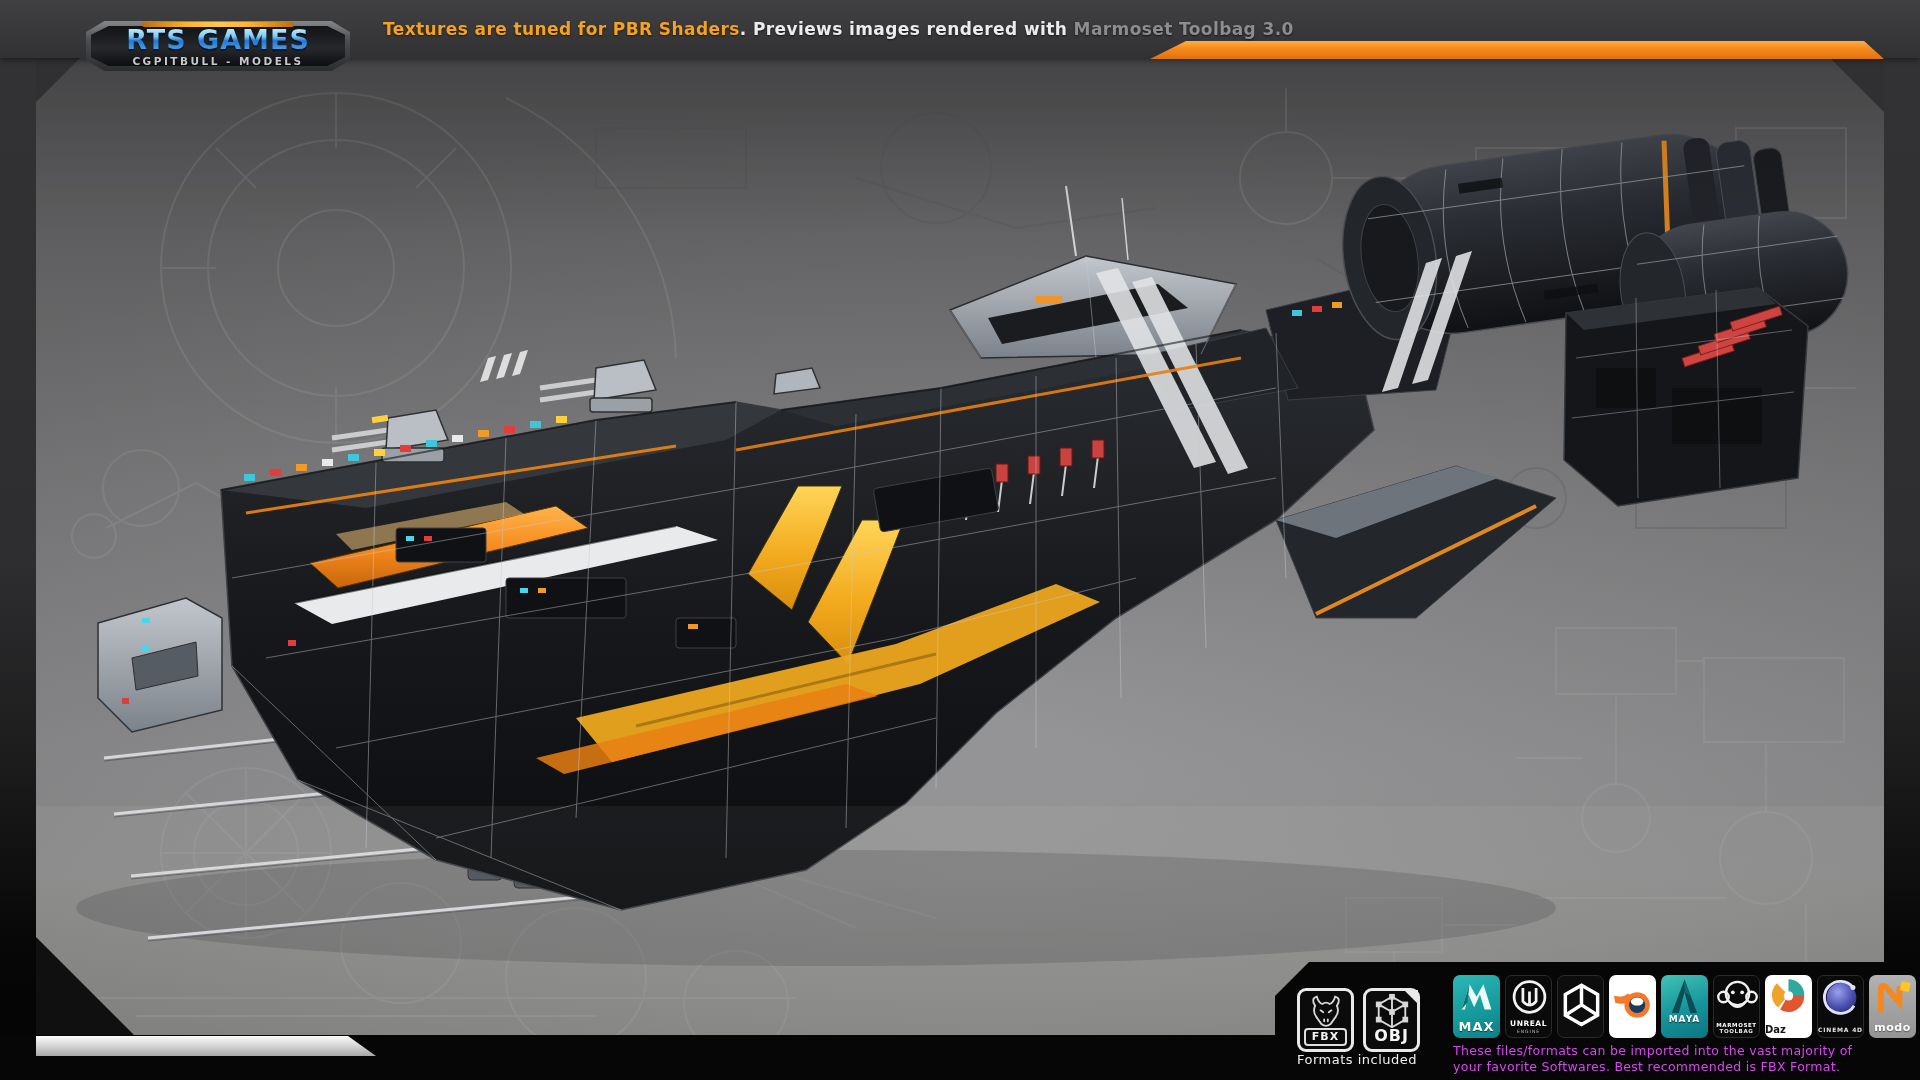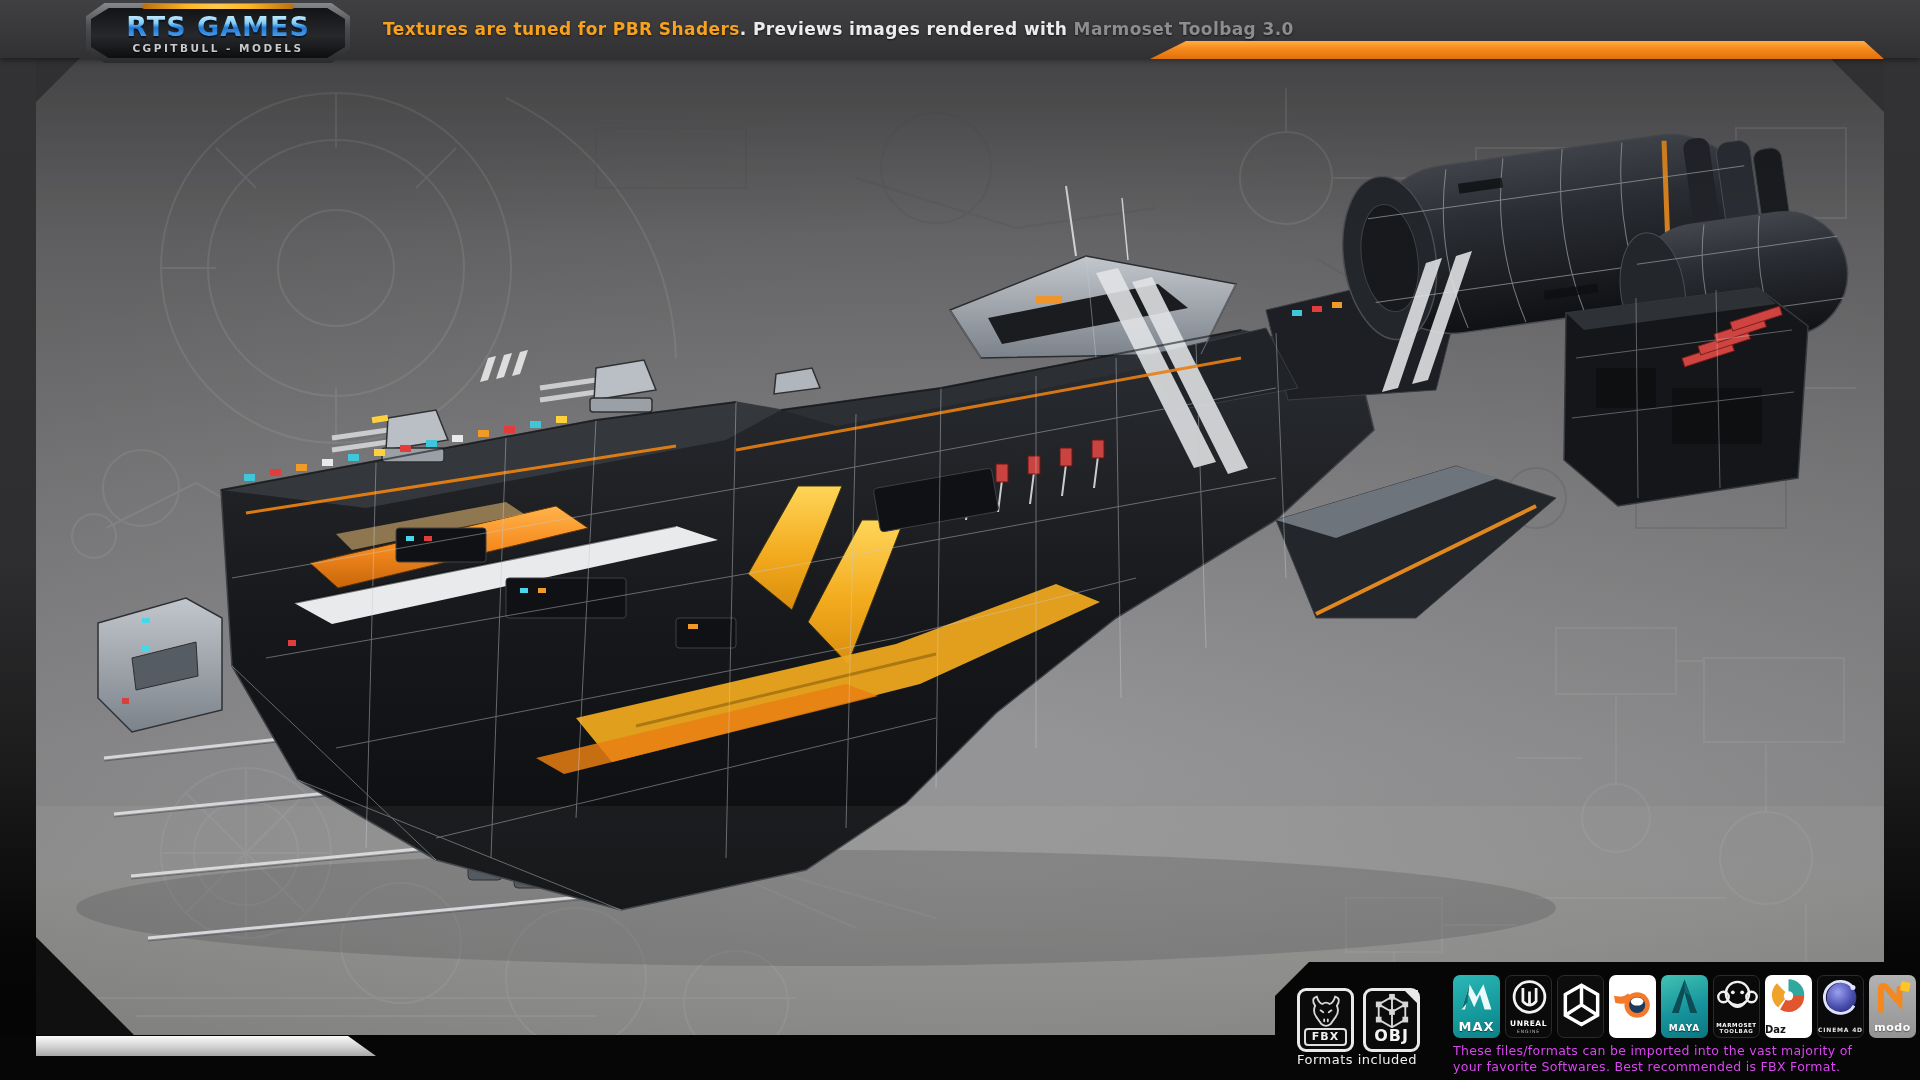--- a/index.html
+++ b/index.html
@@ -27,21 +27,21 @@
   .bevel-tl{left:36px;top:58px;width:44px;height:44px;background:#303032;clip-path:polygon(0 0,100% 0,0 100%);}
   .bevel-tr{right:36px;top:58px;width:54px;height:54px;background:#303032;clip-path:polygon(0 0,100% 0,100% 100%);}
   .bevel-bl{left:36px;bottom:45px;width:98px;height:98px;background:#101011;clip-path:polygon(0 0,0 100%,100% 100%);}
   
   .header{position:absolute;left:0;top:0;width:1920px;height:58px;z-index:10;
     background:linear-gradient(180deg,#404043 0%,#3a3a3d 45%,#313134 100%);
     box-shadow:0 2px 6px rgba(0,0,0,0.45);}
   .orange-stripe{position:absolute;left:1150px;top:41px;width:734px;height:18px;z-index:11;
     background:linear-gradient(180deg,#ffae45 0%,#f68b1f 40%,#df720b 100%);
     clip-path:polygon(36px 0,714px 0,734px 100%,0 100%);}
-  .logo-badge{position:absolute;left:86px;top:3px;width:264px;height:60px;z-index:30;
+  .logo-badge{position:absolute;left:86px;top:21px;width:264px;height:50px;z-index:30;
     background:linear-gradient(180deg,#85878a 0%,#4a4c4f 40%,#2a2c2e 100%);
     clip-path:polygon(7% 0,93% 0,100% 22%,100% 78%,93% 100%,7% 100%,0 78%,0 22%);
     filter:drop-shadow(0 4px 5px rgba(0,0,0,0.55));}
   .logo-inner{position:absolute;left:5px;top:5px;right:5px;bottom:5px;
     background:linear-gradient(180deg,#121315 0%,#26282b 55%,#0d0e10 100%);
     clip-path:polygon(7% 0,93% 0,100% 22%,100% 78%,93% 100%,7% 100%,0 78%,0 22%);
     display:flex;flex-direction:column;align-items:center;justify-content:center;}
   .logo-topbar{position:absolute;left:56px;right:56px;top:1px;height:5px;z-index:31;
     background:linear-gradient(90deg,#b86f0c,#ffb52a 30%,#ffc84e 50%,#ffb52a 70%,#b86f0c);border-radius:3px;}
   .logo-title{font-size:27px;font-weight:bold;letter-spacing:1px;line-height:1;
@@ -81,21 +81,21 @@
   .tile{position:relative;width:47px;height:63px;border-radius:7px;overflow:hidden;box-sizing:border-box;}
   .tile .tlabel{position:absolute;left:0;right:0;text-align:center;font-weight:bold;color:#fff;}
   .t-max{background:linear-gradient(160deg,#2cb7b5 0%,#14999c 60%,#0c7f86 100%);}
   .t-max .tlabel{bottom:4px;font-size:13px;letter-spacing:1px;text-shadow:0 1px 1px #044;}
   .t-unreal{background:#0a0a0b;border:1px solid #2a2a2c;}
   .t-unreal .tlabel{bottom:9px;font-size:7.5px;letter-spacing:0.5px;}
   .t-unreal .tsub{position:absolute;left:0;right:0;bottom:3px;text-align:center;font-size:4.5px;color:#bdbdbd;letter-spacing:1px;}
   .t-unity{background:#0d0d0e;border:1px solid #2a2a2c;}
   .t-blender{background:#ffffff;}
   .t-maya{background:linear-gradient(160deg,#43c2b4 0%,#16939b 55%,#0b7680 100%);}
-  .t-maya .tlabel{bottom:5px;font-size:9px;letter-spacing:1px;text-shadow:0 1px 1px #033;}
+  .t-maya .tlabel{bottom:14px;font-size:9px;letter-spacing:1px;text-shadow:0 1px 1px #033;}
   .t-marmoset{background:#0a0a0b;border:1px solid #2a2a2c;}
   .t-marmoset .tlabel{bottom:9px;font-size:5.5px;letter-spacing:0.6px;}
   .t-marmoset .tsub{position:absolute;left:0;right:0;bottom:3px;text-align:center;font-size:5.5px;color:#e8e8e8;letter-spacing:0.6px;font-weight:bold;}
   .t-daz{background:#ffffff;}
   .t-daz .dazword{position:absolute;left:0;right:0;bottom:3px;text-align:center;font-size:10px;font-weight:bold;color:#141414;}
   .t-daz .dazword .d3{color:#17a4ad;padding-left:47px;}
   .t-c4d{background:#0a0a0b;border:1px solid #2a2a2c;}
   .t-c4d .tlabel{bottom:4px;font-size:6px;letter-spacing:0.8px;color:#e5e5e5;}
   .t-modo{background:linear-gradient(180deg,#b2b2b2 0%,#949494 100%);}
   .t-modo .tlabel{bottom:4px;font-size:11px;letter-spacing:0.5px;text-shadow:0 1px 1px #555;}

